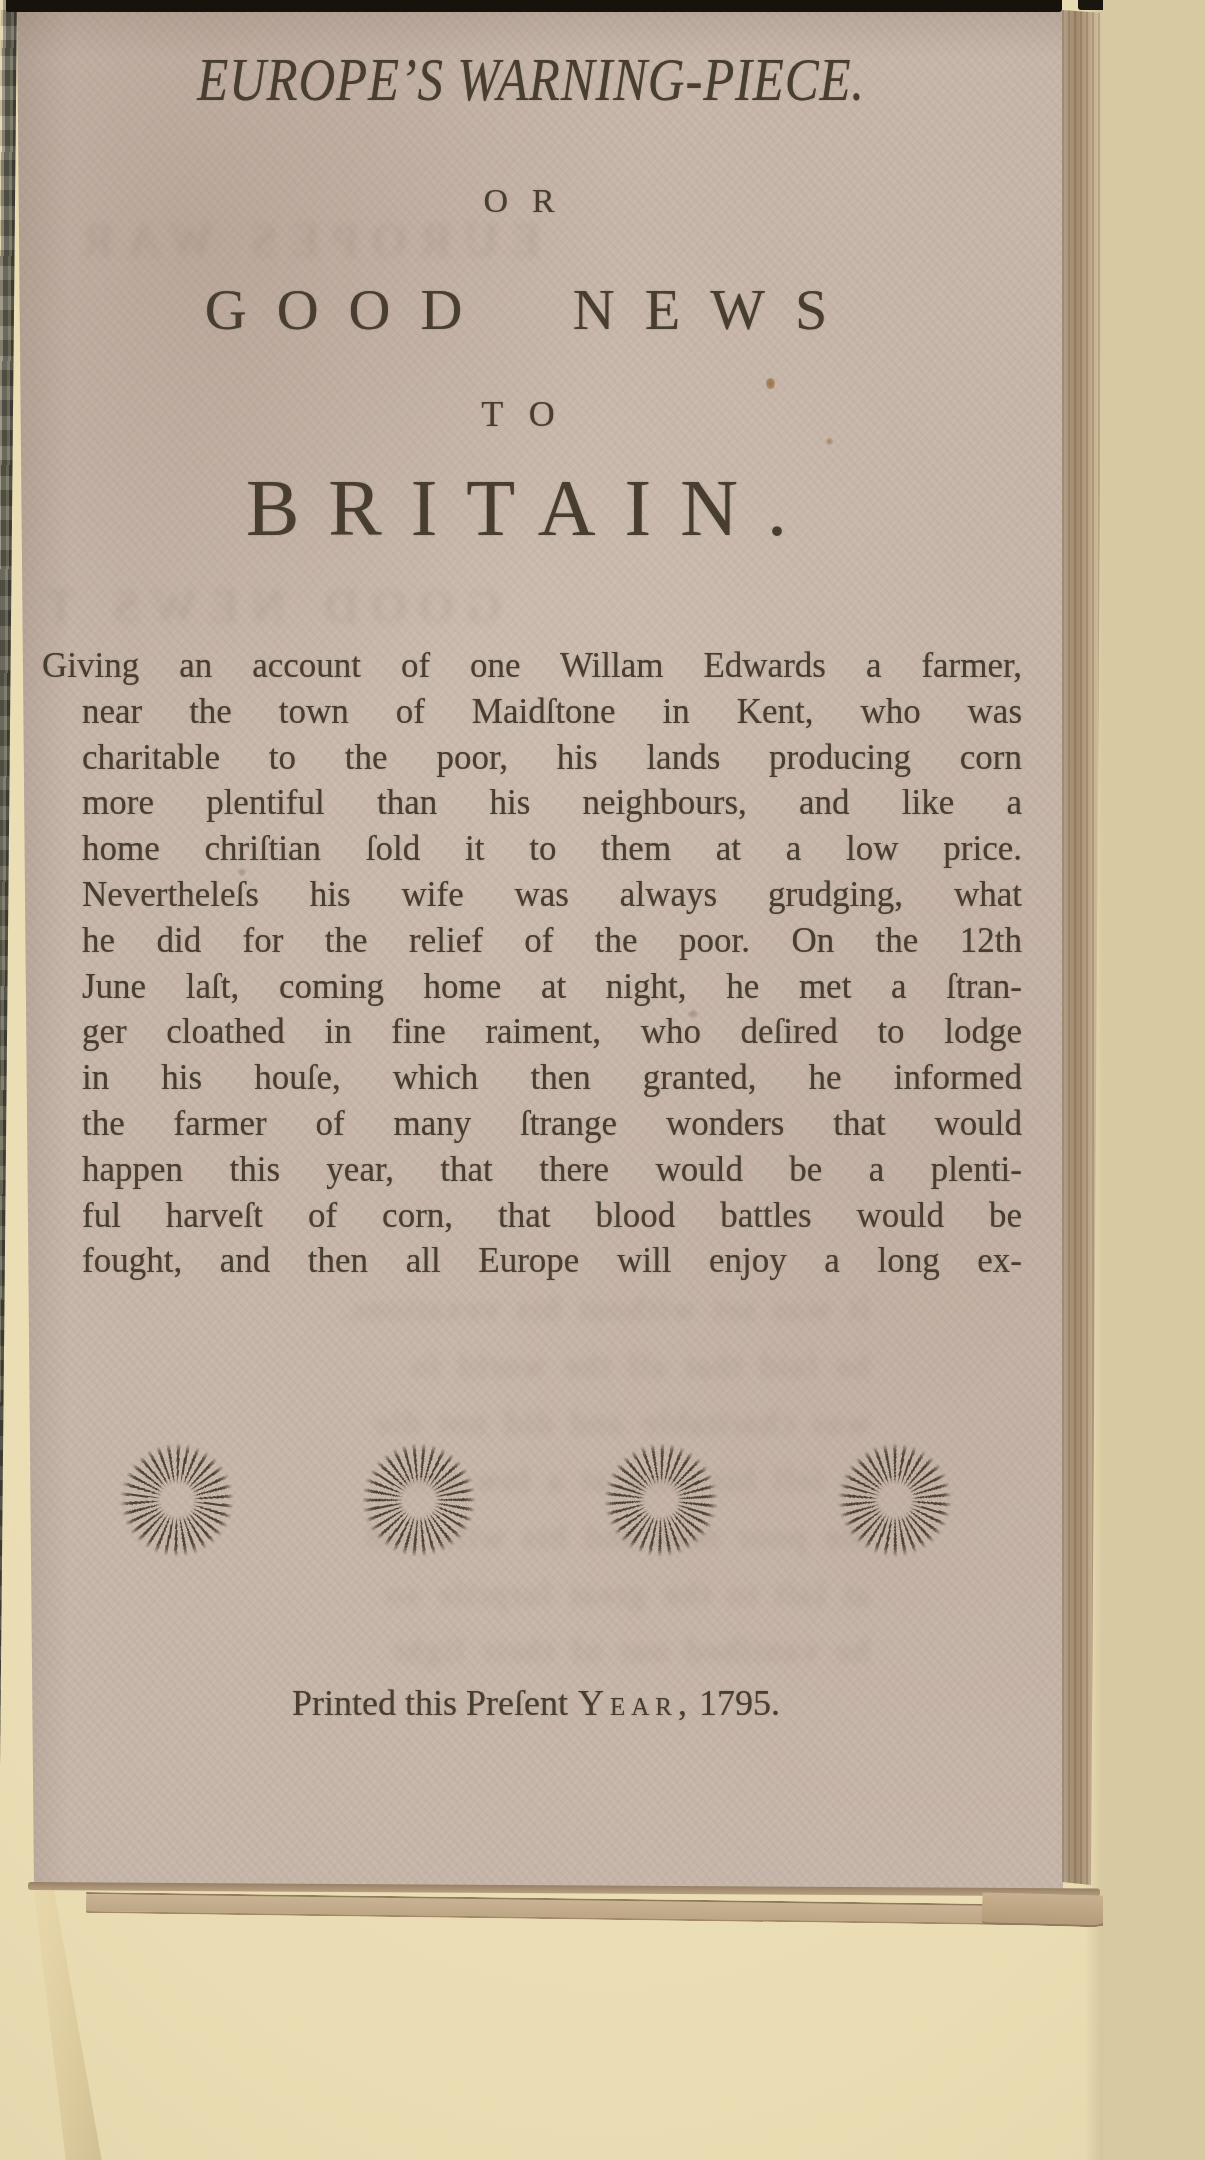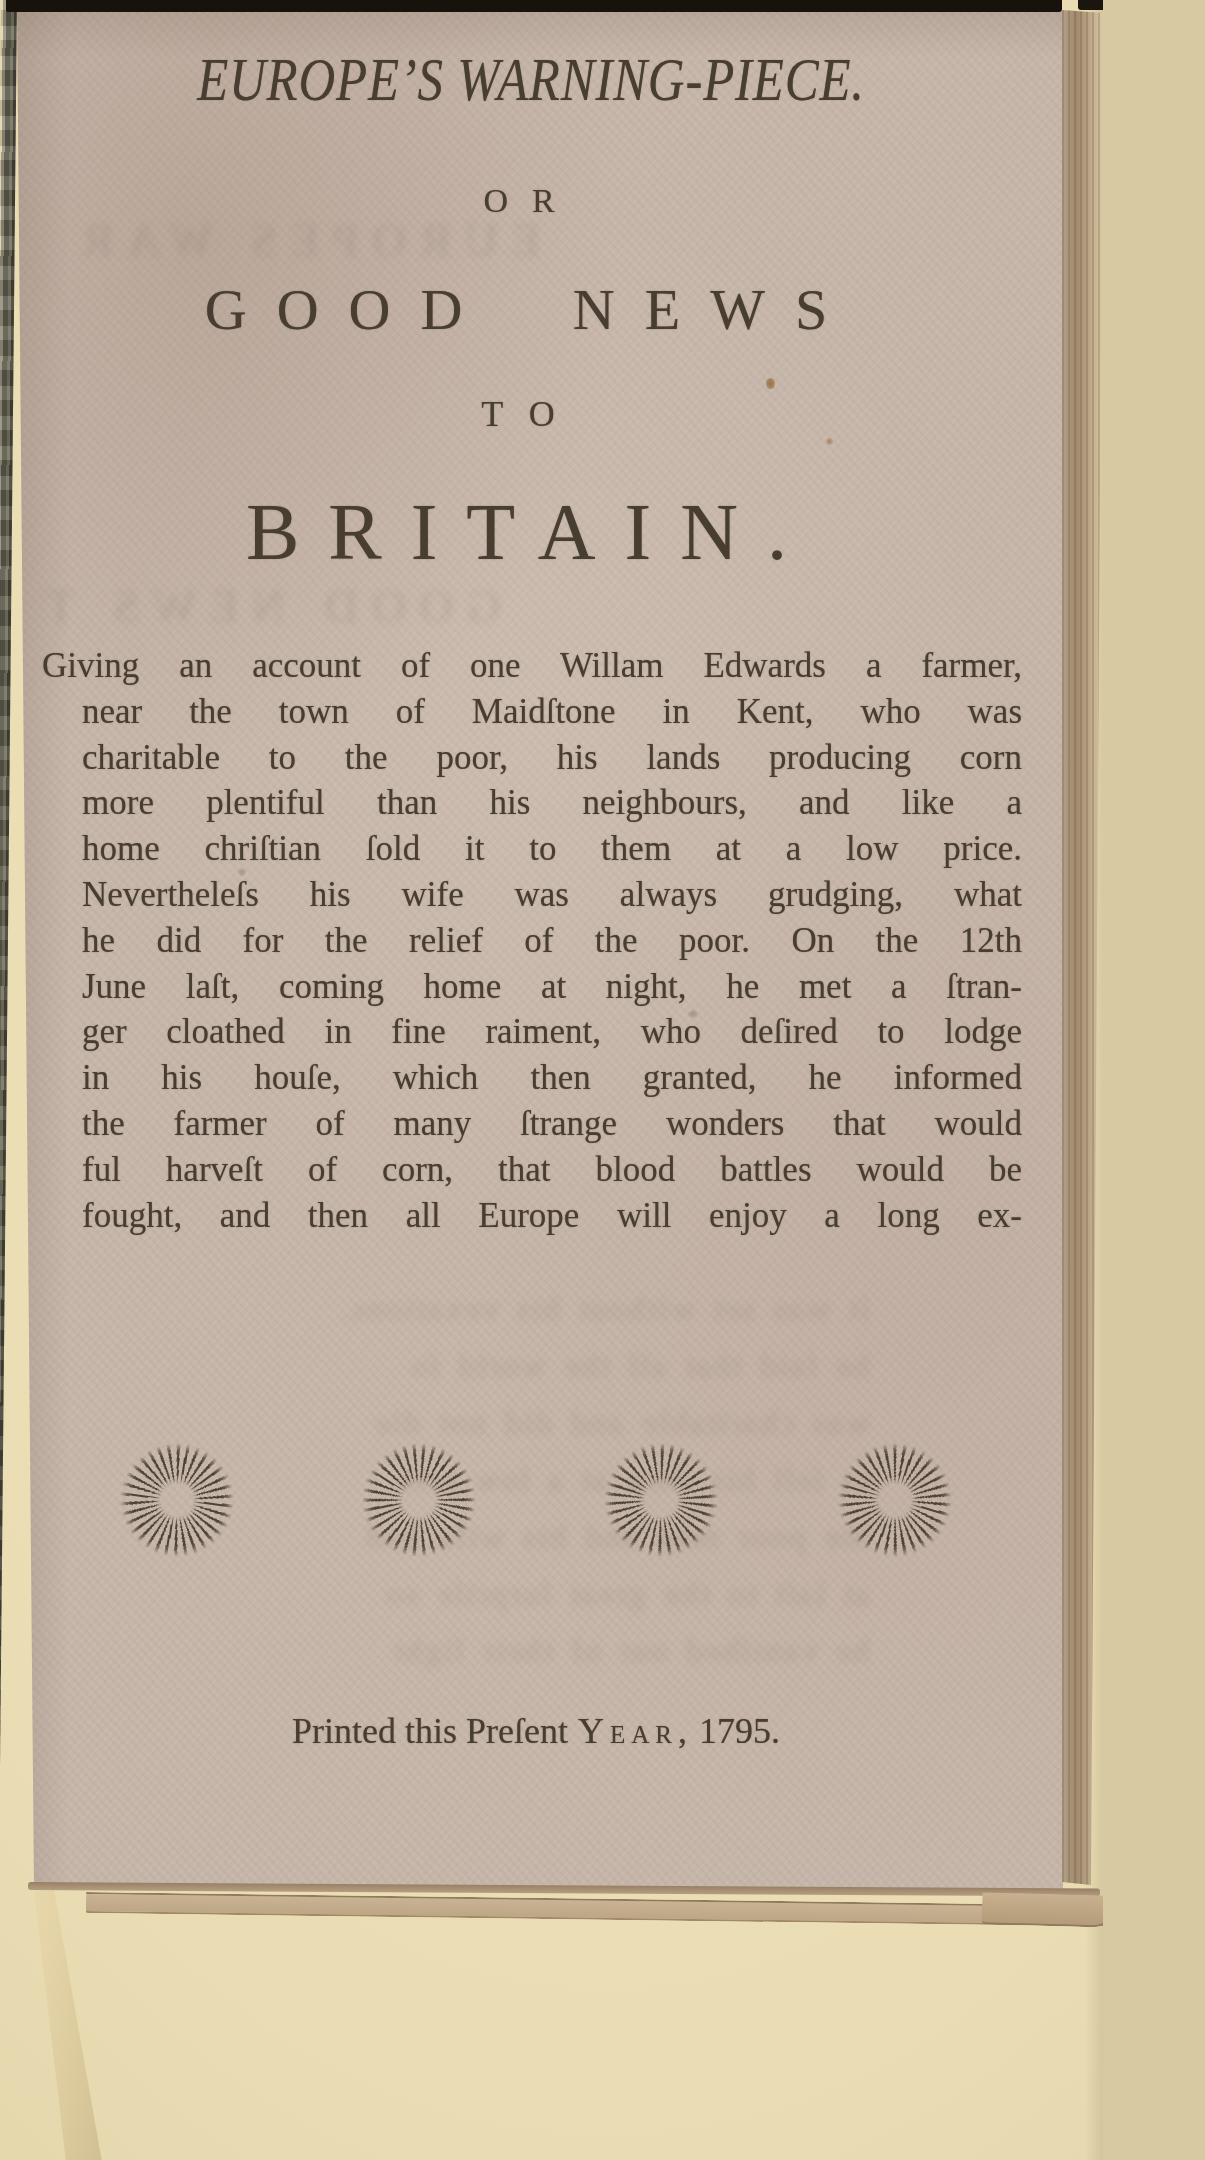--- a/index.html
+++ b/index.html
@@ -50,28 +50,28 @@
   
   .scan-bar-main{position:absolute;left:6px;top:0;width:1056px;height:12px;background:#17120c;border-radius:0 0 3px 2px;}
   .scan-bar-right{position:absolute;left:1078px;top:0;width:114px;height:10px;background:#1a150e;border-radius:0 0 6px 3px;}
   
   .ink{color:#473d30;text-shadow:0 0 1.2px rgba(71,61,48,.55);}
   .textline{position:absolute;left:41px;width:980px;text-align:center;line-height:1;white-space:nowrap;}
   .title{top:48px;font-size:62px;font-style:italic;letter-spacing:1px;transform:scaleX(.82);}
   .h-or{top:184px;font-size:34px;letter-spacing:24px;}
   .h-goodnews{top:281px;font-size:58px;letter-spacing:30px;word-spacing:36px;}
   .h-to{top:396px;font-size:36px;letter-spacing:26px;}
-  .h-britain{top:492px;font-size:80px;letter-spacing:29px;}
+  .h-britain{top:468px;font-size:80px;letter-spacing:29px;}
   .summary{position:absolute;left:42px;top:643px;width:980px;padding-left:40px;box-sizing:border-box;
     font-size:35px;line-height:45.8px;word-spacing:5px;}
   .sline{text-align:justify;text-align-last:justify;}
   .sline.first{margin-left:-40px;}
   .sline.last{text-align-last:left;}
   .imprint{position:absolute;left:41px;top:1682px;width:980px;text-align:center;font-size:36px;
-    white-space:nowrap;transform:translateX(5px);margin-top:28px;}
+    white-space:nowrap;transform:translateX(5px);}
   .imprint .yw{font-variant:small-caps;letter-spacing:6px;margin:0 6px 0 10px;}
   
   .rosette{position:absolute;top:1441px;width:118px;height:118px;border-radius:50%;
     background:
       repeating-conic-gradient(from 2deg, rgba(66,56,44,.92) 0deg 3.4deg, rgba(66,56,44,0) 3.4deg 10.6deg);
     -webkit-mask:radial-gradient(circle at 50% 50%, transparent 0 16px, #000 23px 45px, rgba(0,0,0,.75) 50px, transparent 57px);
     mask:radial-gradient(circle at 50% 50%, transparent 0 16px, #000 23px 45px, rgba(0,0,0,.75) 50px, transparent 57px);
     filter:blur(.4px);}
   .rosette.r1{left:118px;transform:rotate(8deg);}
   .rosette.r2{left:360px;transform:rotate(33deg);}
@@ -135,20 +135,21 @@
     <div class="sline">near the town of Maidſtone in Kent, who was</div>
     <div class="sline">charitable to the poor, his lands producing corn</div>
     <div class="sline">more plentiful than his neighbours, and like a</div>
     <div class="sline">home chriſtian ſold it to them at a low price.</div>
     <div class="sline">Nevertheleſs his wife was always grudging, what</div>
     <div class="sline">he did for the relief of the poor. On the 12th</div>
     <div class="sline">June laſt, coming home at night, he met a ſtran-</div>
     <div class="sline">ger cloathed in fine raiment, who deſired to lodge</div>
     <div class="sline">in his houſe, which then granted, he informed</div>
     <div class="sline">the farmer of many ſtrange wonders that would</div>
+    <div class="sline">happen this year, that there would be a plenti-</div>
     <div class="sline">ful harveſt of corn, that blood battles would be</div>
     <div class="sline">fought, and then all Europe will enjoy a long ex-</div>
   </div>
 
   <div class="rosette r1"></div>
   <div class="rosette r2"></div>
   <div class="rosette r3"></div>
   <div class="rosette r4"></div>
 
   <div class="imprint ink">

